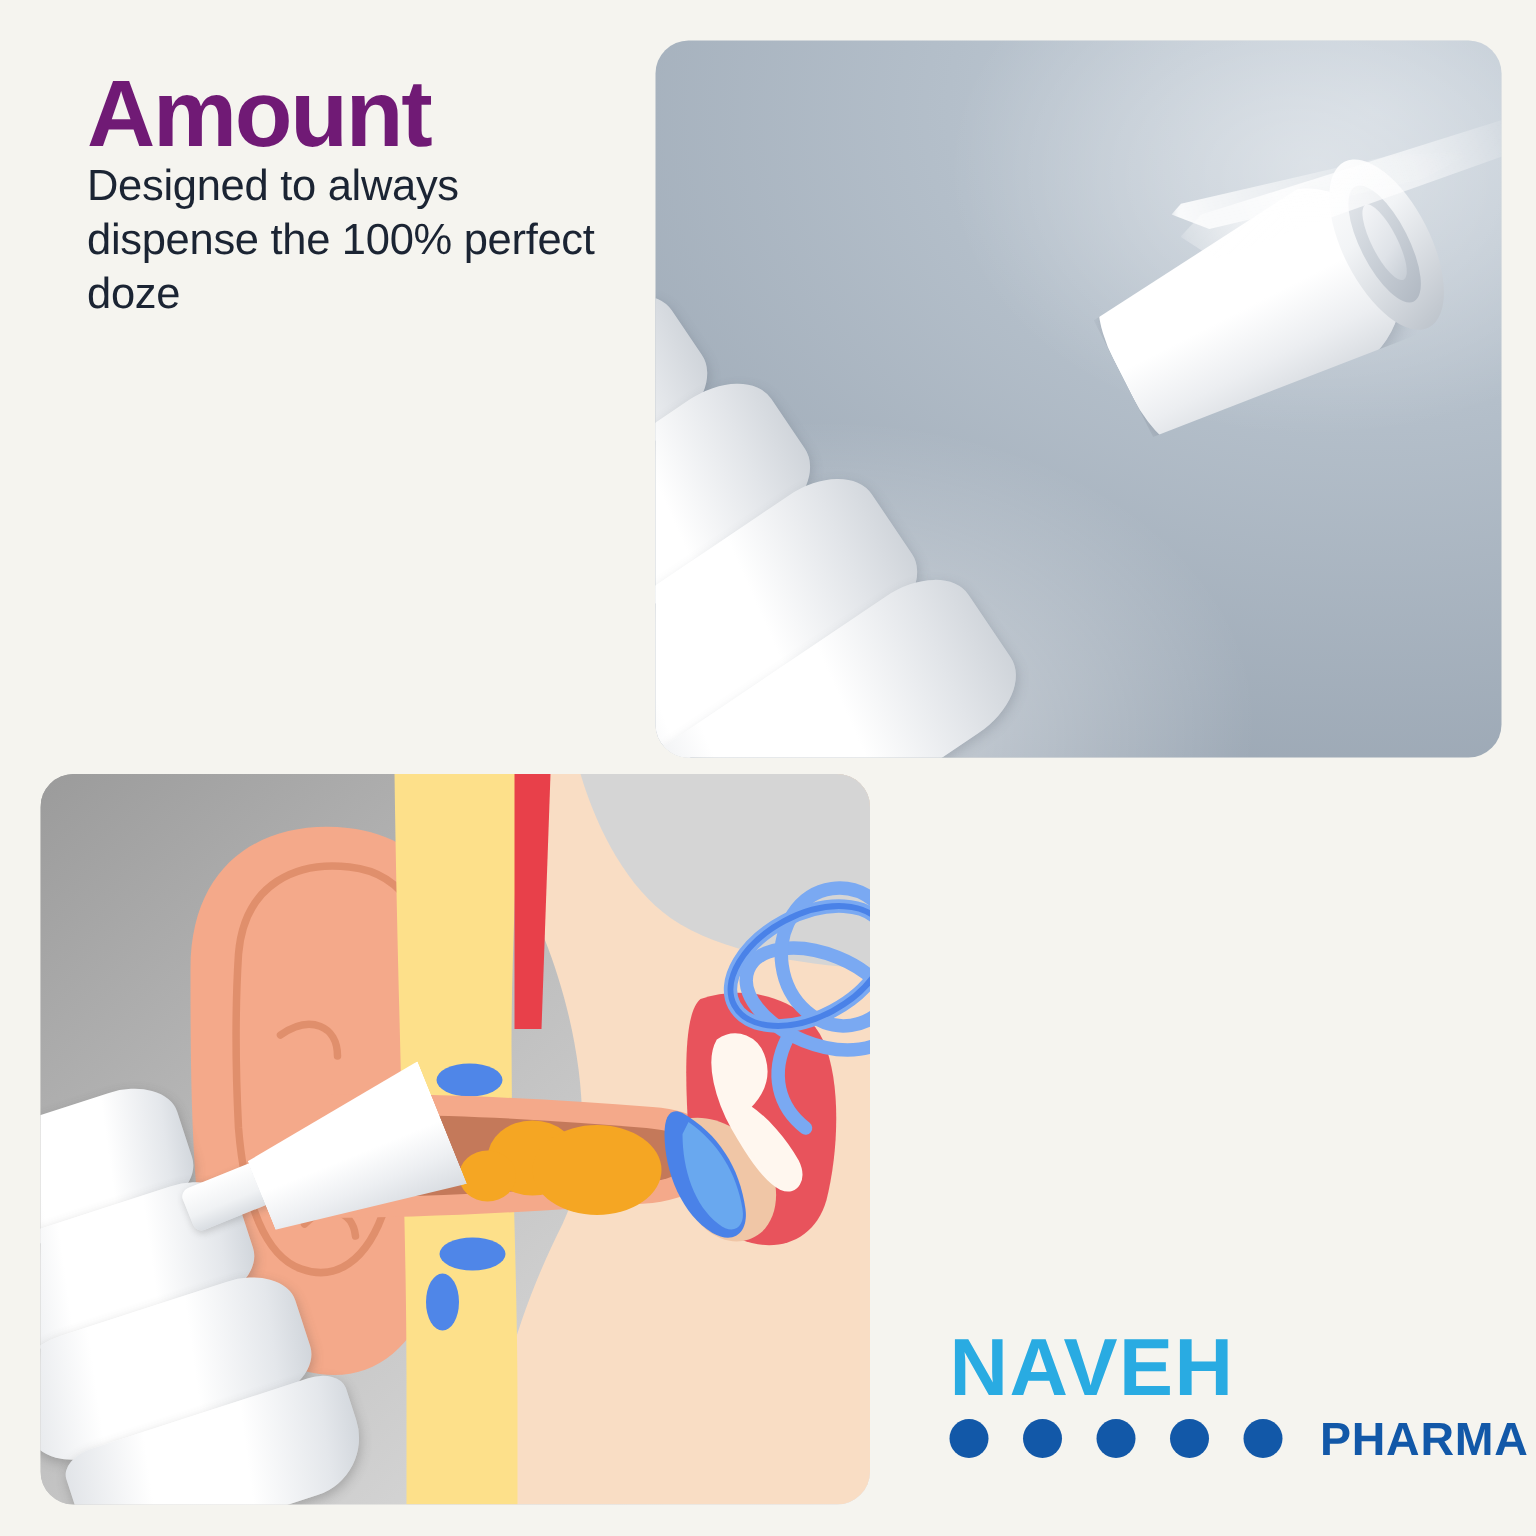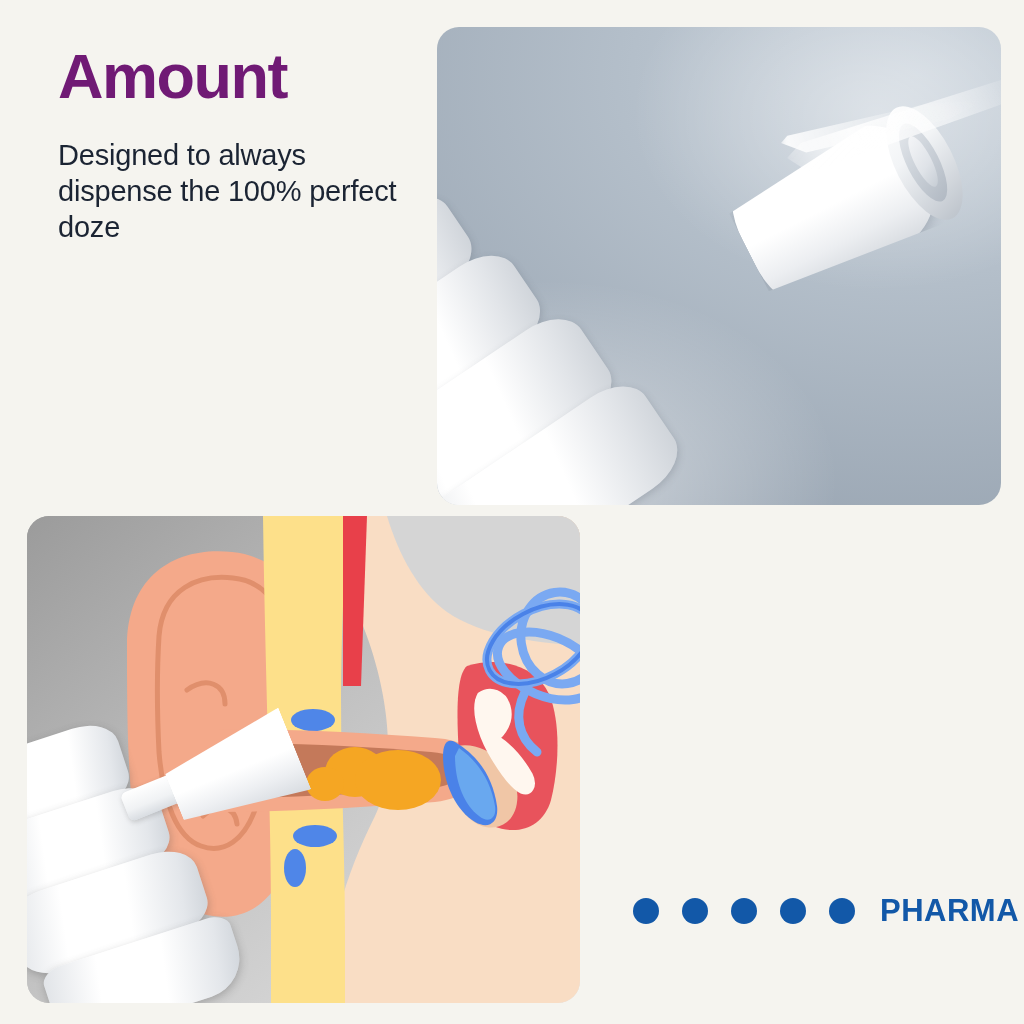--- a/index.html
+++ b/index.html
@@ -15,21 +15,21 @@
   .txt-precise{position:absolute;left:58px;top:46px;width:370px;}
   .txt-safe{position:absolute;left:633px;top:556px;width:330px;}
 
   .h-line1,.h-line2{
     font-size:63px;line-height:0.97;font-weight:700;letter-spacing:-1.5px;
     margin:0;white-space:nowrap;
   }
   .h-line1{color:#29ABE2;}
   .h-line2{color:#701a75;}
   .sub{
-    margin:31px 0 0 0;font-size:29px;line-height:1.24;font-weight:400;
+    margin:0 0 0 0;font-size:29px;line-height:1.24;font-weight:400;
     color:#1b2433;letter-spacing:-0.2px;
   }
 
   
   .panel{position:absolute;border-radius:22px;overflow:hidden;}
 
   
   .panel-spray{left:437px;top:27px;width:564px;height:478px;
     background:
       radial-gradient(120% 100% at 85% 10%, #c9d2db 0%, #b4bfca 42%, #9aa6b3 100%);
@@ -215,20 +215,21 @@
       <div class="ering e2"></div>
       <div class="ering e3"></div>
       <div class="ering e4"></div>
       <div class="ear-stem"></div>
       <div class="ear-cone"></div>
     </div>
   </div>
 
 
   <div class="logo">
+    <p class="logo-word">NAVEH</p>
     <div class="logo-row">
       <span class="dot"></span>
       <span class="dot"></span>
       <span class="dot"></span>
       <span class="dot"></span>
       <span class="dot"></span>
       <span class="logo-pharma">PHARMA</span>
       <span class="dot"></span>
     </div>
   </div>

